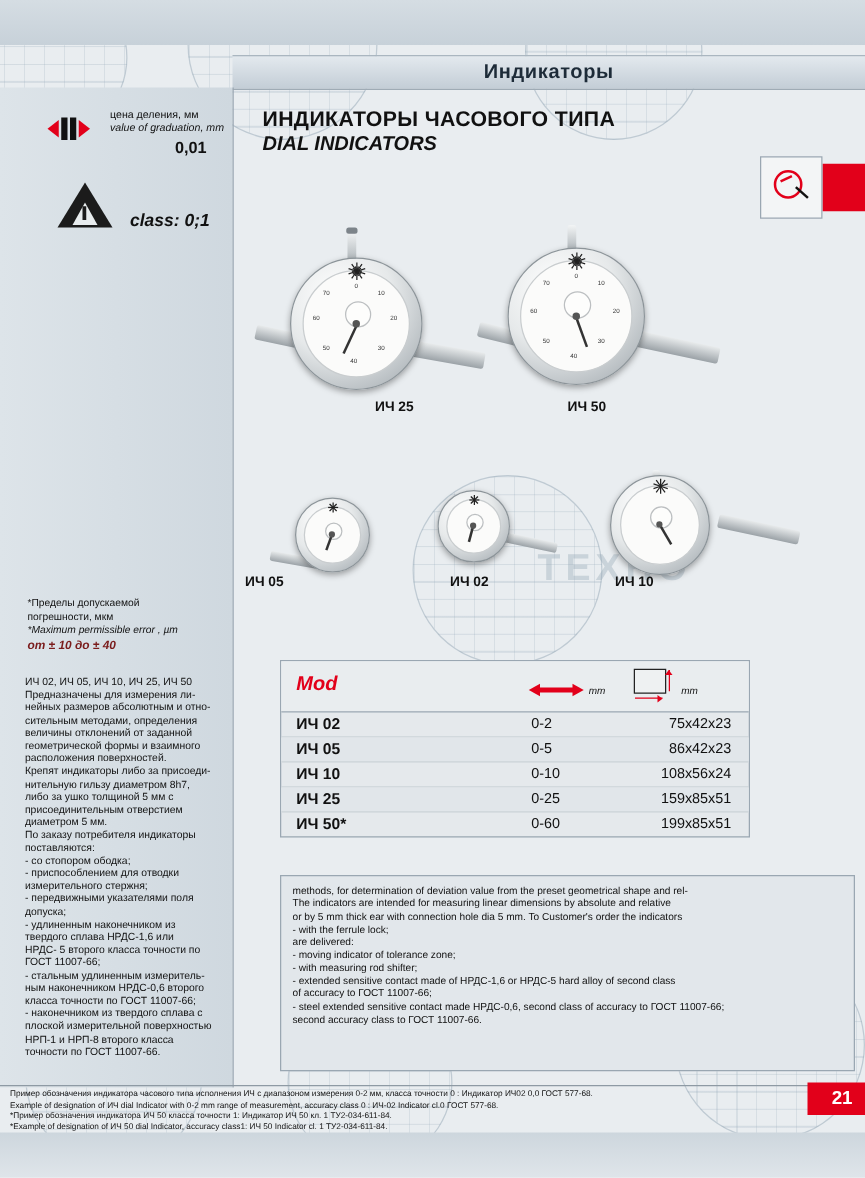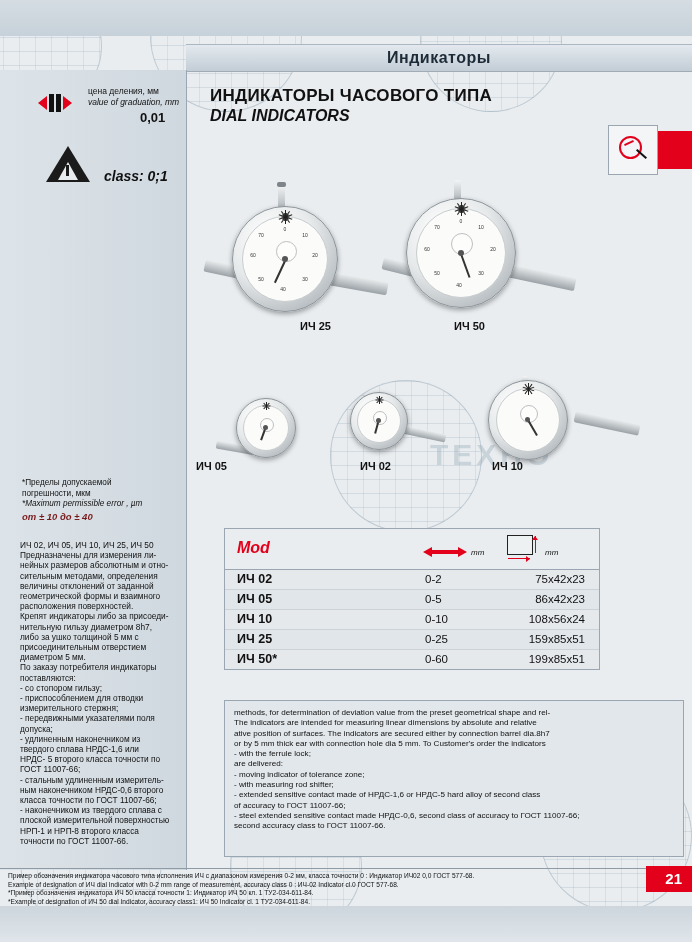--- a/index.html
+++ b/index.html
@@ -215,21 +215,21 @@
     <p>величины отклонений от заданной</p>
     <p>геометрической формы и взаимного</p>
     <p>расположения поверхностей.</p>
     <p>Крепят индикаторы либо за присоеди-</p>
     <p>нительную гильзу  диаметром 8h7,</p>
     <p>либо за ушко толщиной 5 мм с</p>
     <p>присоединительным отверстием</p>
     <p>диаметром 5 мм.</p>
     <p>По заказу потребителя индикаторы</p>
     <p>поставляются:</p>
-    <p>- со стопором гильзу;</p>
+    <p>- со стопором ободка;</p>
     <p>- приспособлением для отводки</p>
     <p>измерительного стержня;</p>
     <p>-  передвижными указателями поля</p>
     <p>допуска;</p>
     <p>- удлиненным наконечником из</p>
     <p>твердого сплава НРДС-1,6 или</p>
     <p>НРДС- 5 второго класса точности по</p>
     <p>ГОСТ 11007-66;</p>
     <p>- стальным удлиненным измеритель-</p>
     <p>ным наконечником НРДС-0,6 второго</p>
@@ -456,21 +456,20 @@
       <div class="c1">ИЧ 50*</div>
       <div class="c2">0-60</div>
       <div class="c3">199x85x51</div>
     </div>
   </div>
 
   <div class="engl">
     <div class="inner">
       <div>methods, for determination of deviation value from the preset geometrical shape and  rel-</div>
       <div>The indicators are intended for measuring linear dimensions by absolute and relative</div>
-      <div>ative position of surfaces. The indicators are secured either by connection barrel dia.8h7</div>
       <div>or by 5 mm thick ear with connection hole dia 5 mm. To Customer's order the indicators</div>
       <div>- with the ferrule lock;</div>
       <div>are delivered:</div>
       <div>- moving indicator of tolerance zone;</div>
       <div>- with measuring rod shifter;</div>
       <div>- extended sensitive contact made of НРДС-1,6  or  НРДС-5  hard alloy of second class</div>
       <div>of accuracy to ГОСТ 11007-66;</div>
       <div>- steel extended sensitive contact made НРДС-0,6, second class of accuracy to ГОСТ 11007-66;</div>
       <div>second accuracy class to ГОСТ 11007-66.</div>
     </div>

